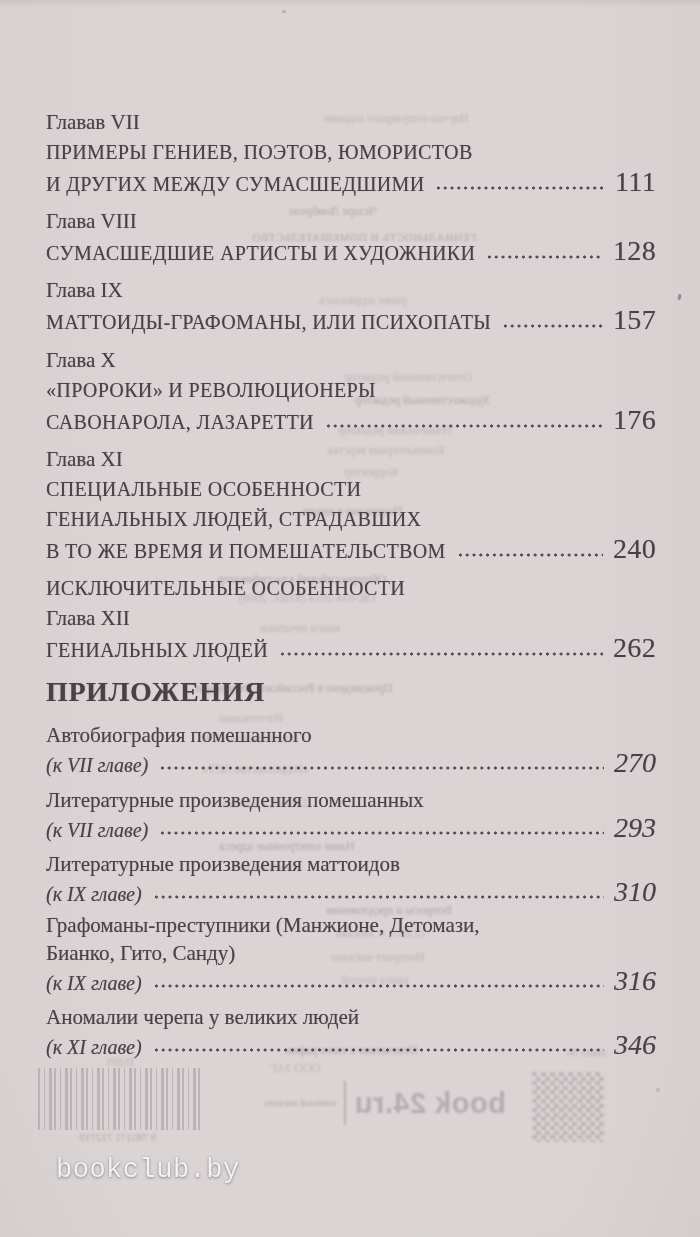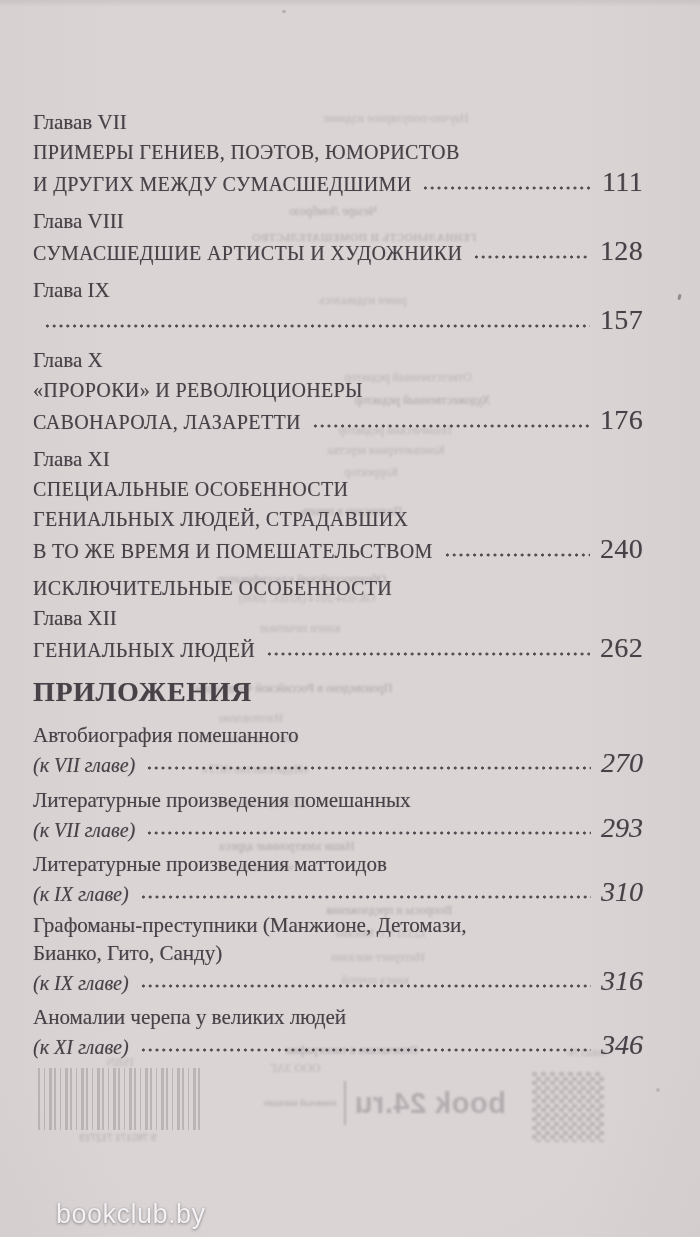--- a/index.html
+++ b/index.html
@@ -12,21 +12,21 @@
   .page{
     position:relative;width:700px;height:1237px;
     background:
       linear-gradient(180deg, rgba(150,140,143,0.20) 0px, rgba(150,140,143,0.0) 7px),
       radial-gradient(130% 105% at 48% 42%, rgba(255,252,252,0.05) 55%, rgba(120,110,116,0.10) 100%),
       linear-gradient(90deg, rgba(205,198,199,0.25), rgba(216,210,210,0) 18%, rgba(216,210,210,0) 82%, rgba(200,192,194,0.22)),
       #d8d2d2;
   }
   
   .toc{
-    position:absolute;left:33px;top:107px;width:610px;
+    position:absolute;left:46px;top:107px;width:610px;
     color:#484147;
     text-shadow:0.3px 0.3px 0.7px rgba(62,55,62,0.38);
   }
   .row{display:flex;align-items:baseline;height:30px;line-height:30px;}
   .app .row{height:28px;line-height:28px;}
   .label{font-size:21px;}
   .caps{font-size:20px;letter-spacing:0.35px;}
   .item{font-size:21px;}
   .note{font-style:italic;font-size:20px;}
   .num{font-size:28px;min-width:36px;text-align:right;padding-left:4px;}
@@ -80,22 +80,22 @@
     color:rgba(124,116,122,0.40);
   }
   .book24 .brand{
     font-family:"Liberation Sans", sans-serif;
     font-weight:bold;font-size:29px;letter-spacing:0.5px;white-space:nowrap;
   }
   .book24 .divider{width:2px;height:44px;background:rgba(124,116,122,0.38);}
   .book24 .stack{font-family:"Liberation Sans", sans-serif;font-size:9px;line-height:11px;}
   
   .watermark{
-    position:absolute;left:12px;top:1199px;
-    font-family:Liberation Sans, sans-serif;
+    position:absolute;left:12px;top:1155px;
+    font-family:Liberation Mono, monospace;
     font-size:27px;letter-spacing:0.5px;
     color:#f3f1f3;
     text-shadow:0 1px 3px rgba(92,85,92,0.60), 0 0 1px rgba(118,110,116,0.5);
     padding-left:44px;
   }
   .speck{position:absolute;background:rgba(80,70,78,0.5);border-radius:2px;}
 </style>
 </head>
 <body>
 
@@ -164,20 +164,21 @@
       <div class="row caps">
         <span>СУМАСШЕДШИЕ АРТИСТЫ И ХУДОЖНИКИ</span>
         <span class="leader"></span>
         <span class="num">128</span>
       </div>
     </section>
 
     <section class="group g3">
       <div class="row label">Глава IX</div>
       <div class="row caps">
+        <span>МАТТОИДЫ-ГРАФОМАНЫ, ИЛИ ПСИХОПАТЫ</span>
         <span class="leader"></span>
         <span class="num">157</span>
       </div>
     </section>
 
     <section class="group g4">
       <div class="row label">Глава X</div>
       <div class="row caps">«ПРОРОКИ» И РЕВОЛЮЦИОНЕРЫ</div>
       <div class="row caps">
         <span>САВОНАРОЛА, ЛАЗАРЕТТИ</span>

